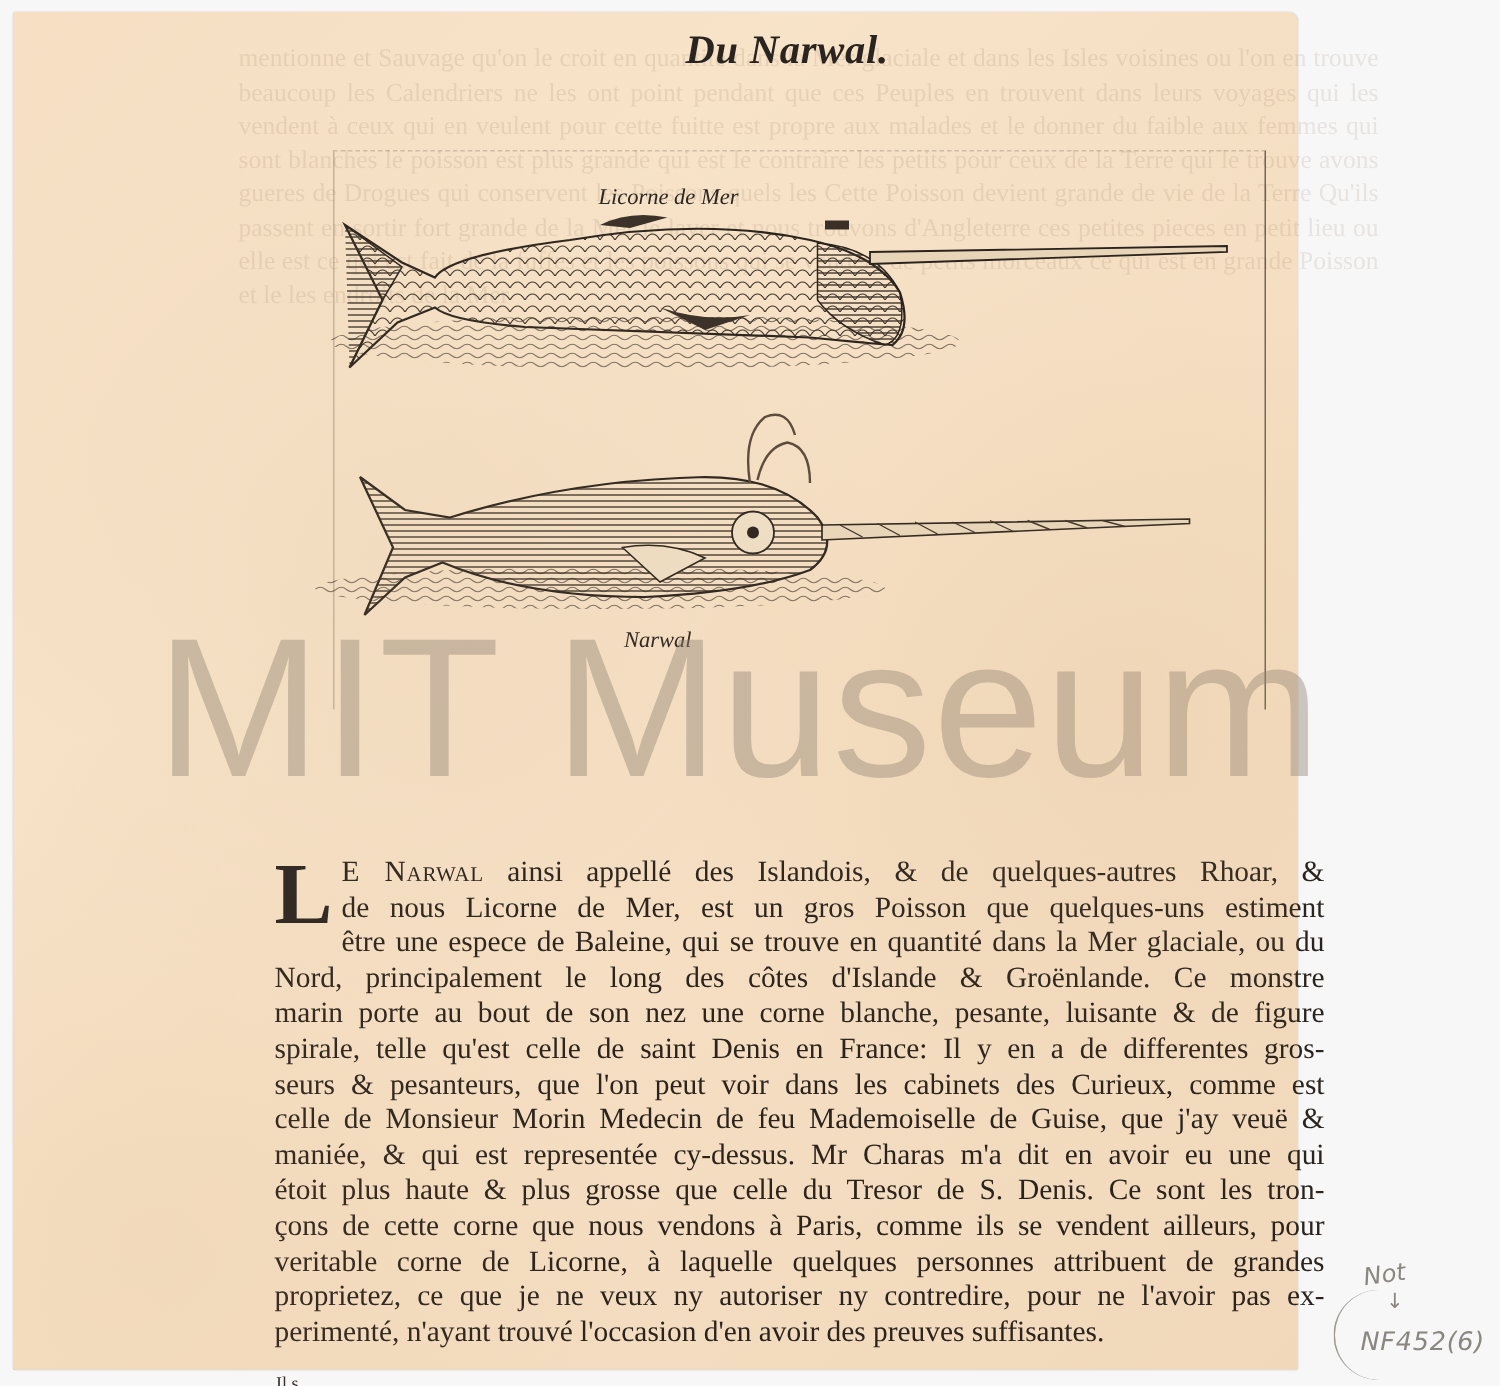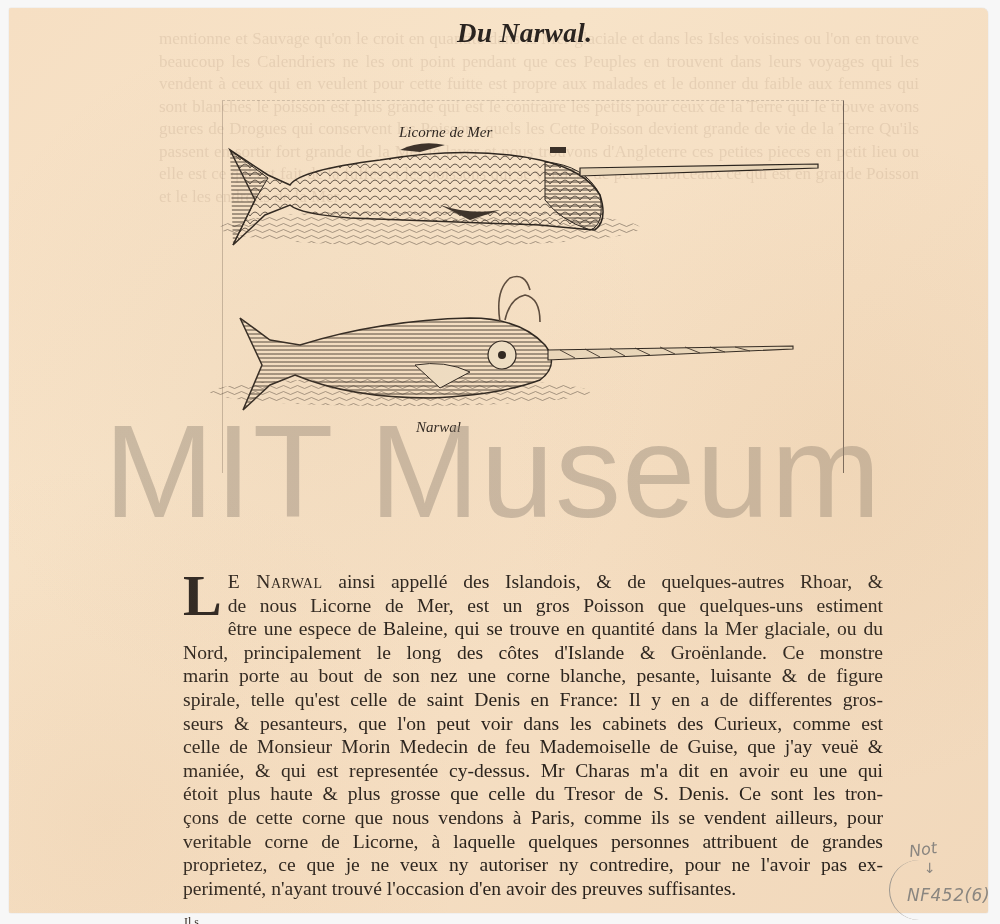--- a/index.html
+++ b/index.html
@@ -3,21 +3,21 @@
   <meta charset="utf-8">
   <style>
     html, body { margin: 0; padding: 0; }
     body {
       width: 1000px; height: 924px;
       background: #f7f7f7;
       position: relative; overflow: hidden;
       font-family: "Liberation Serif", "DejaVu Serif", serif;
     }
     .page {
-      position: absolute; left: 9px; top: 8px; width: 979px; height: 905px;
+      position: absolute; left: 9px; top: 8px; width: 856px; height: 905px;
       background: linear-gradient(135deg, #f6dfc3 0%, #f7e3c8 30%, #f5dec2 60%, #f1d8bb 100%);
       box-shadow: 0 0 1px rgba(120,90,60,0.4);
       border-radius: 2px 6px 2px 2px;
     }
     .page::after {
       content: ""; position: absolute; inset: 0;
       background:
         radial-gradient(circle at 30% 40%, rgba(200,160,120,0.10), transparent 40%),
         radial-gradient(circle at 85% 50%, rgba(210,170,120,0.12), transparent 35%),
         radial-gradient(circle at 10% 90%, rgba(210,160,110,0.10), transparent 30%);

